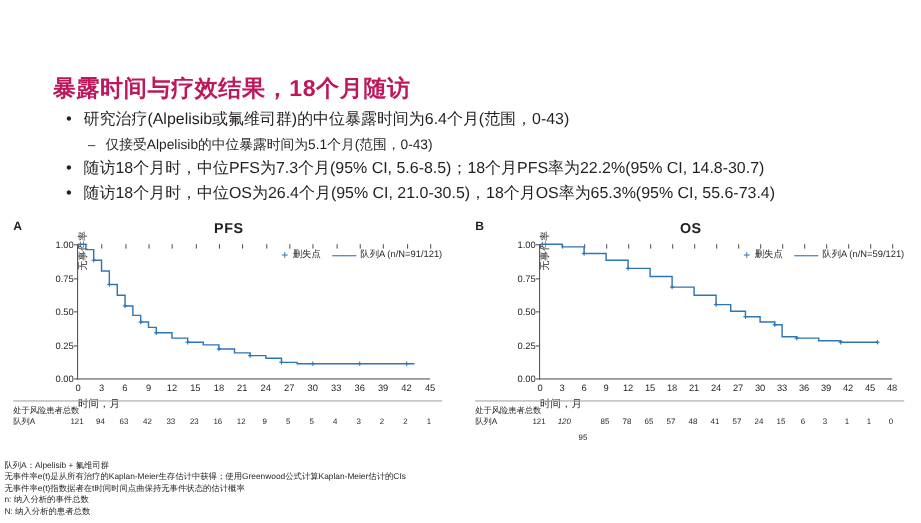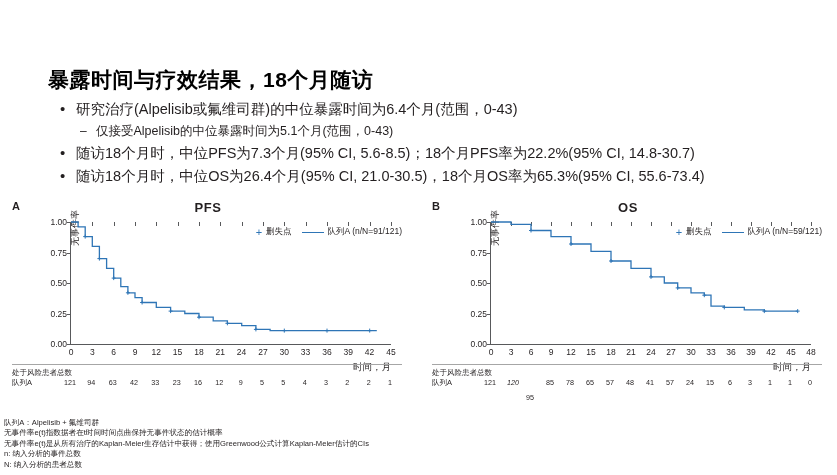--- a/index.html
+++ b/index.html
@@ -5,21 +5,21 @@
   html,body{margin:0;padding:0;}
   body{
     width:837px;height:475px;background:#ffffff;
     font-family:"Liberation Sans","DejaVu Sans",sans-serif;
     color:#231f20;overflow:hidden;position:relative;
   }
   .slide{position:relative;width:837px;height:475px;}
 
   .title{
     position:absolute;left:48px;top:66px;
-    font-size:21px;font-weight:bold;color:#000000;letter-spacing:.5px;
+    font-size:21px;font-weight:bold;color:#be185d;letter-spacing:.5px;
   }
 
   .bullets{position:absolute;left:56px;top:99px;width:760px;}
   .b1{position:relative;padding-left:20px;font-size:14.5px;line-height:21px;margin-bottom:2px;color:#231f20;}
   .b1:before{content:"•";position:absolute;left:4px;top:-1px;font-size:15px;}
   .b2{position:relative;padding-left:40px;font-size:12.5px;line-height:19px;margin-bottom:2px;color:#231f20;}
   .b2:before{content:"–";position:absolute;left:24px;top:0px;font-size:12px;}
 
   .panel{position:absolute;top:200px;width:400px;height:190px;}
   .panelA{left:8px;}
@@ -31,21 +31,21 @@
   .plot{position:absolute;left:62px;top:22px;width:320px;height:122px;border-left:1px solid #58595b;border-bottom:1px solid #58595b;}
   .ylab{
     position:absolute;left:-2px;top:46px;width:80px;
     transform:rotate(-90deg);transform-origin:left top;
     font-size:9px;text-align:center;white-space:nowrap;
   }
   .ytick{position:absolute;left:-30px;font-size:8.5px;width:26px;text-align:right;}
   .ytickmark{position:absolute;left:-4px;width:4px;height:1px;background:#58595b;}
   .xtick{position:absolute;top:125px;font-size:8.5px;transform:translateX(-50%);}
   .xtickmark{position:absolute;top:0px;width:1px;height:4px;background:#58595b;}
-  .xlab{position:absolute;left:0;top:139px;width:320px;text-align:right;font-size:9.5px;}
+  .xlab{position:absolute;left:0;top:139px;width:320px;text-align:left;font-size:9.5px;}
 
   .legend{position:absolute;right:6px;top:26px;display:flex;align-items:center;gap:10px;font-size:8.5px;color:#231f20;}
   .legend .item{display:flex;align-items:center;gap:4px;}
   .legend .plus{color:#2e75b6;font-size:11px;line-height:9px;}
   .legend .line{display:inline-block;width:22px;height:0;border-top:1.4px solid #2e75b6;}
 
   .risk{position:absolute;left:4px;top:168px;font-size:7.5px;line-height:10px;}
   .risknums{position:absolute;left:62px;top:178px;width:320px;height:10px;}
   .risknums span{position:absolute;font-size:7.2px;transform:translateX(-50%);}
   .risklabel{position:absolute;left:4px;top:178px;font-size:7.5px;}
@@ -297,19 +297,19 @@
         <span style="left: 240px;">6</span>
         <span style="left: 260px;">3</span>
         <span style="left: 280px;">1</span>
         <span style="left: 300px;">1</span>
         <span style="left: 320px;">0</span>
       </div>
   </div>
 
   <div class="footnotes">
     <div>队列A：Alpelisib + 氟维司群</div>
+    <div>无事件率e(t)是从所有治疗的Kaplan-Meier生存估计中获得；使用Greenwood公式计算Kaplan-Meier估计的CIs</div>
     <div>无事件率e(t)指数据者在t时间时间点曲保持无事件状态的估计概率</div>
-    <div>无事件率e(t)是从所有治疗的Kaplan-Meier生存估计中获得；使用Greenwood公式计算Kaplan-Meier估计的CIs</div>
     <div>n: 纳入分析的事件总数</div>
     <div>N: 纳入分析的患者总数</div>
   </div>
 
 </div>
 
 </body></html>

